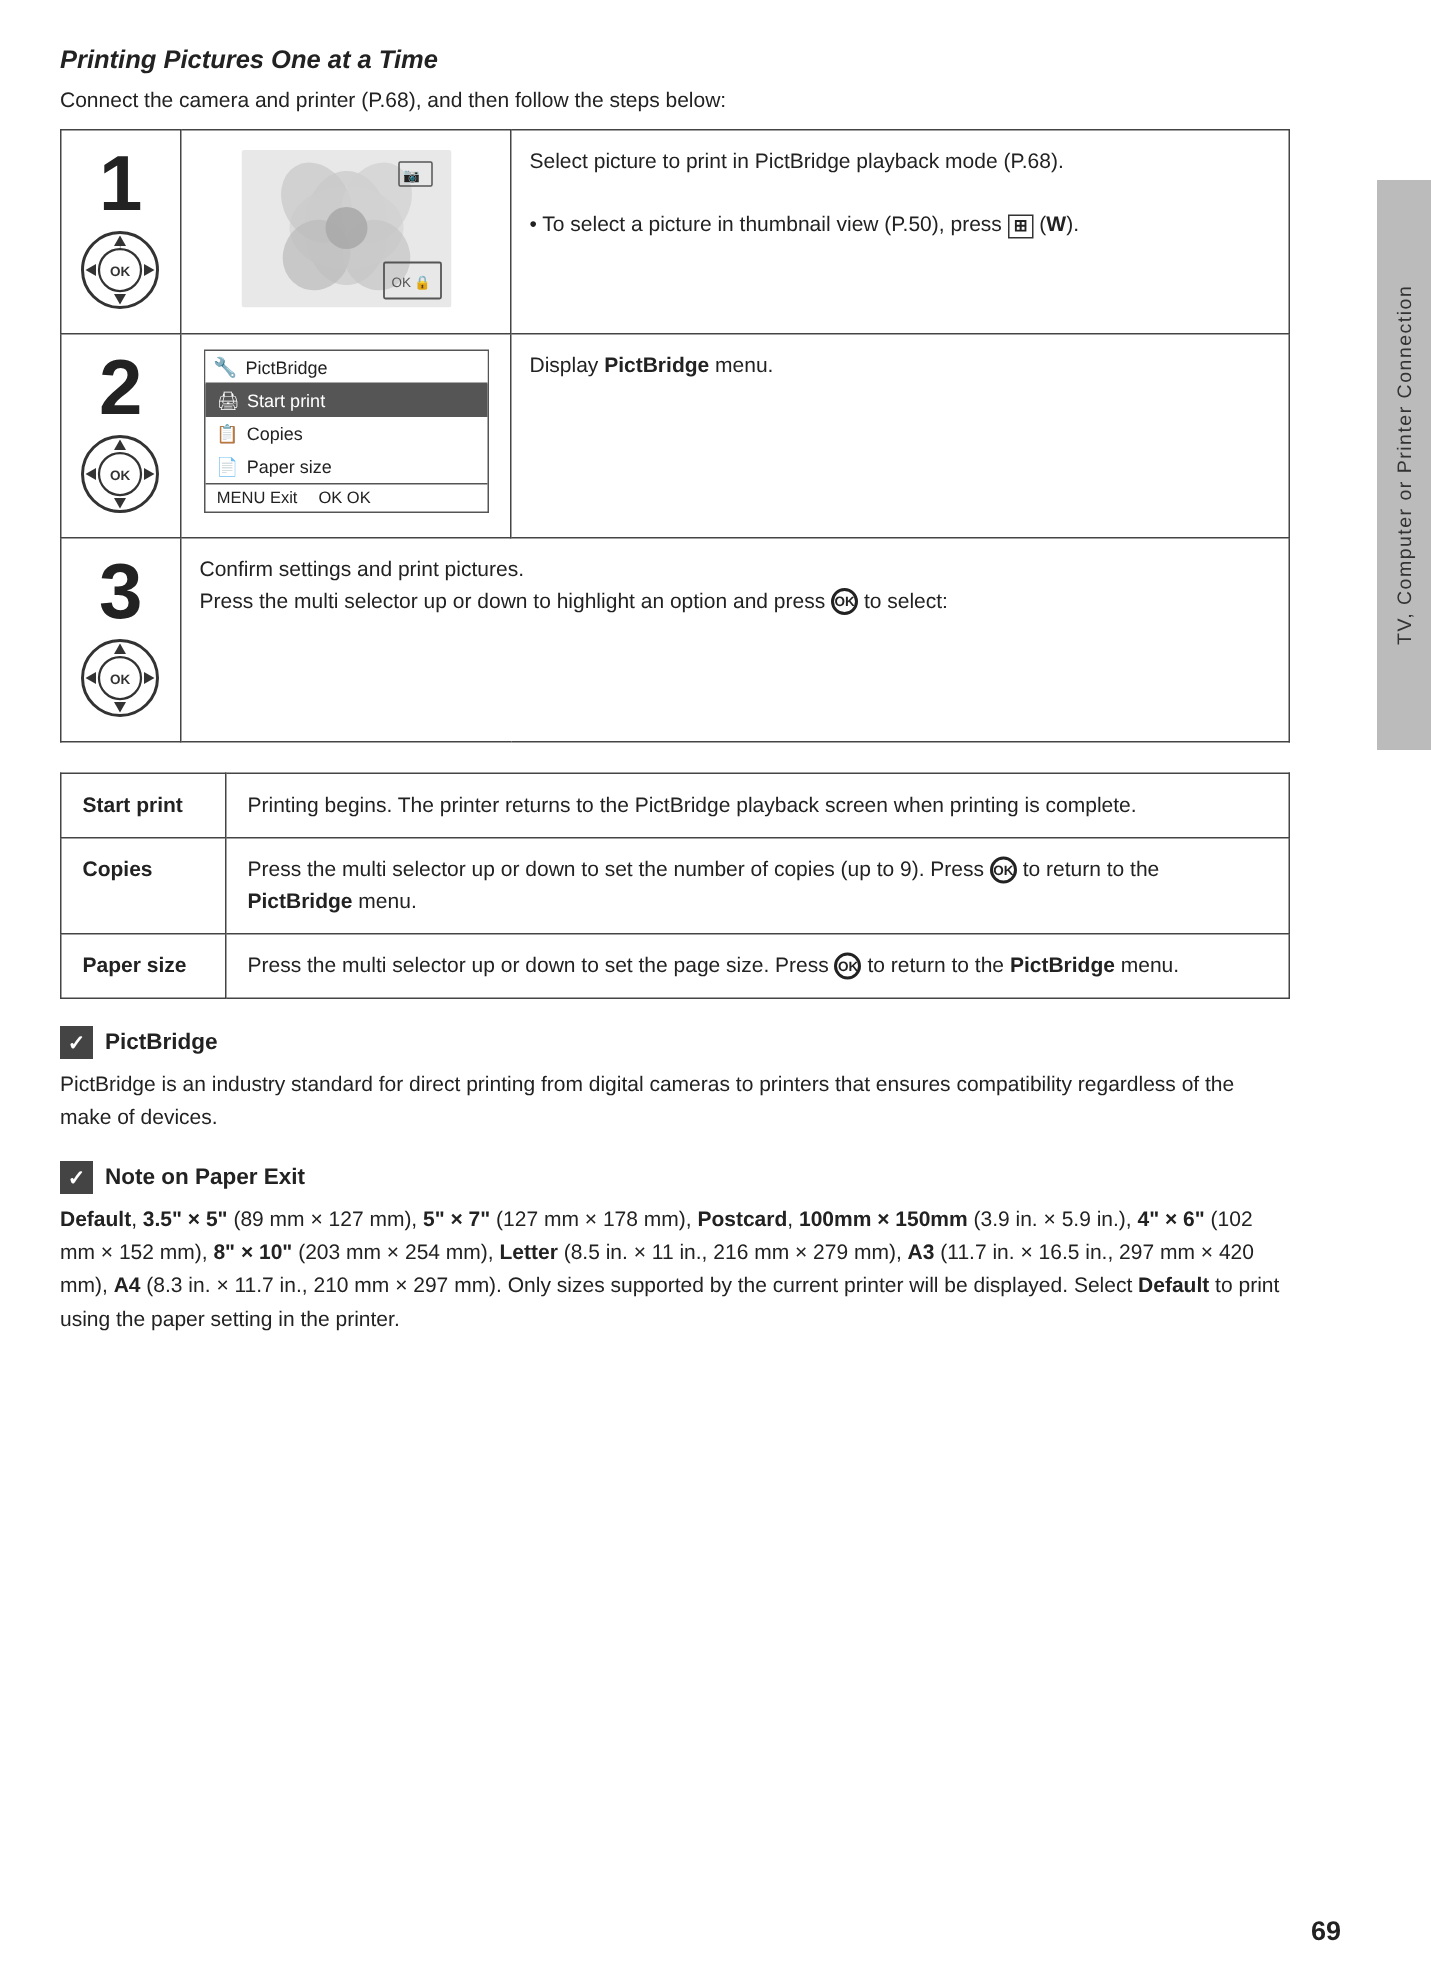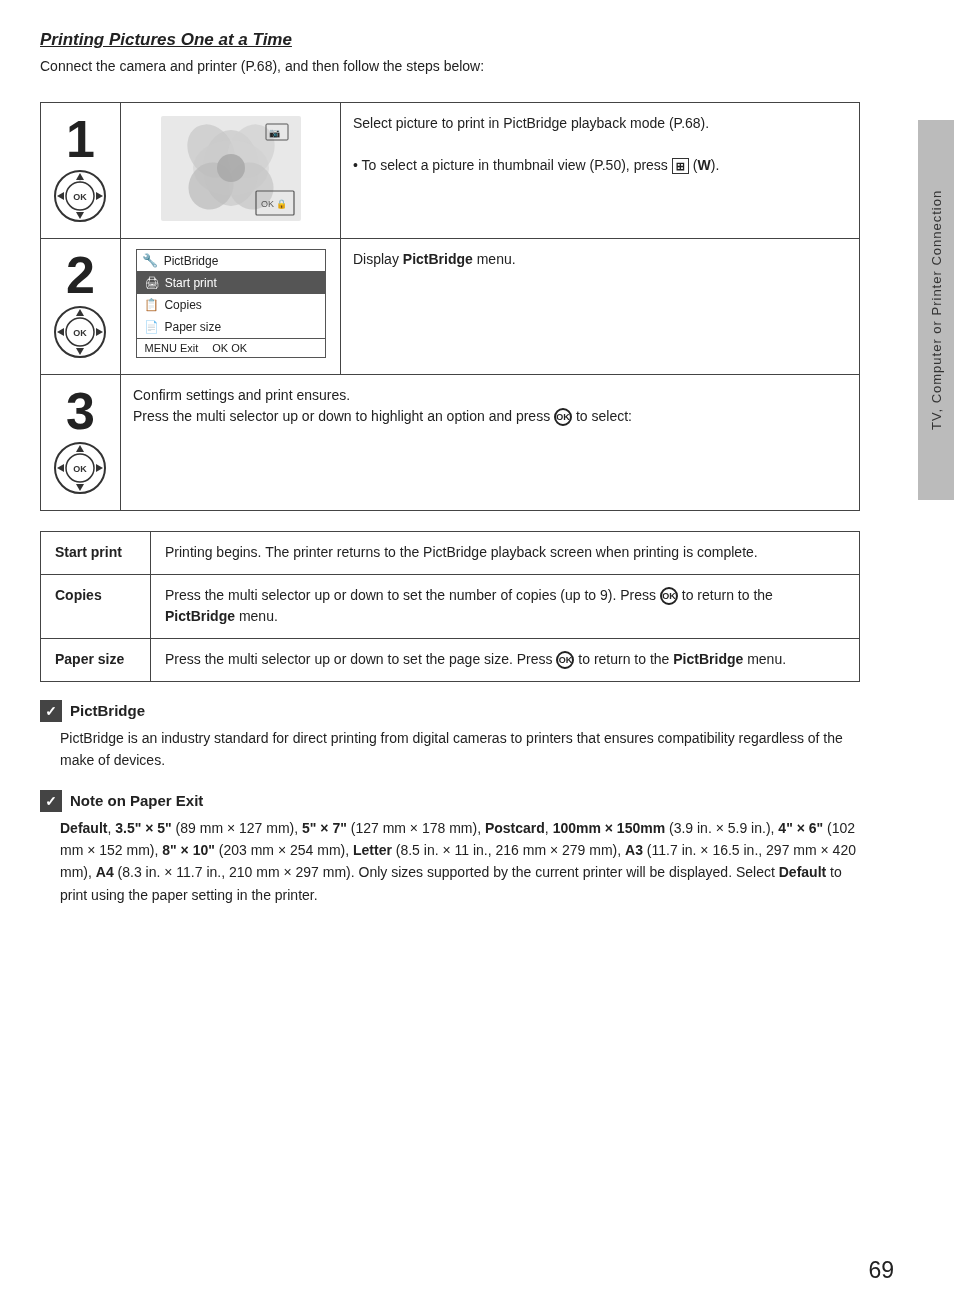--- a/index.html
+++ b/index.html
@@ -15,27 +15,26 @@
 
     .page-content {
       padding: 30px 40px 60px 40px;
       max-width: 900px;
     }
 
     .section-title {
       font-style: italic;
       font-weight: bold;
       font-size: 17px;
-      text-decoration: underline;
       margin-bottom: 8px;
     }
 
     .intro-text {
       font-size: 14px;
-      margin-bottom: 28px;
+      margin-bottom: 12px;
     }
 
     
     .steps-table {
       width: 100%;
       border-collapse: collapse;
       border: 1.5px solid #444;
       margin-bottom: 20px;
     }
 
@@ -179,30 +178,29 @@
       justify-content: center;
       color: #fff;
       font-size: 14px;
       font-weight: bold;
     }
 
     .note-text {
       font-size: 14px;
       line-height: 1.6;
       margin-bottom: 14px;
-      margin-left: 20px;
     }
 
     
     .page-number {
       position: absolute;
-      bottom: 30px;
+      bottom: 16px;
       right: 60px;
-      font-size: 23px;
-      font-weight: normal;
+      font-size: 18px;
+      font-weight: bold;
     }
 
     
     .ok-circle {
       display: inline-block;
       border: 2px solid #222;
       border-radius: 50%;
       width: 18px;
       height: 18px;
       text-align: center;
@@ -348,21 +346,21 @@
           <circle cx="27" cy="27" r="25" fill="none" stroke="#333" stroke-width="2"></circle>
           <circle cx="27" cy="27" r="14" fill="none" stroke="#333" stroke-width="1.5"></circle>
           <text x="27" y="31" text-anchor="middle" font-size="9" font-weight="bold" fill="#333">OK</text>
           <polygon points="27,4 23,11 31,11" fill="#333"></polygon>
           <polygon points="27,50 23,43 31,43" fill="#333"></polygon>
           <polygon points="4,27 11,23 11,31" fill="#333"></polygon>
           <polygon points="50,27 43,23 43,31" fill="#333"></polygon>
         </svg>
       </td>
       <td colspan="2" class="step-desc-cell" style="border-left:1px solid #444;">
-        <span>Confirm settings and print ensures.</span><br>
+        <span>Confirm settings and print pictures.</span><br>
         <span>Press the multi selector up or down to highlight an option and press <span class="ok-circle">OK</span> to select:</span>
       </td>
     </tr>
   </tbody>
     </table>
 
   <table class="detail-table">
     <tbody>
         <tr>
       <td class="detail-label-cell">Start print</td>

